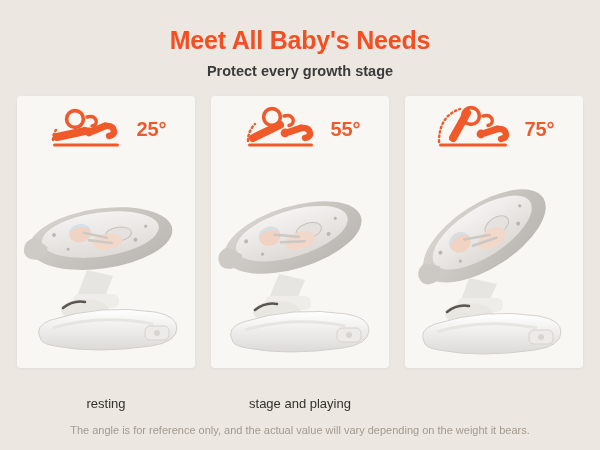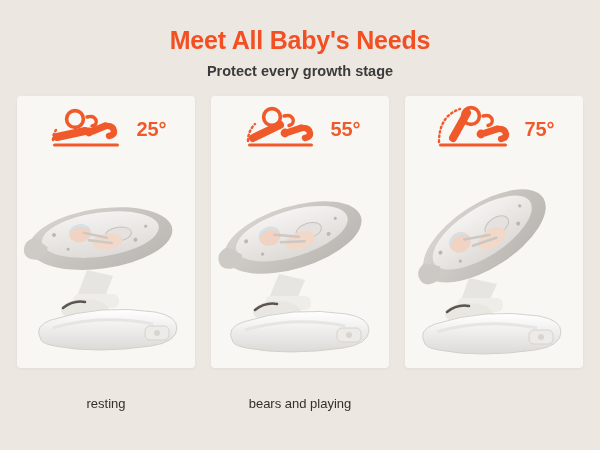--- a/index.html
+++ b/index.html
@@ -273,21 +273,21 @@
             <rect x="54" y="138" width="46" height="14" rx="6" fill="#efedea"></rect>
             <ellipse cx="66" cy="154" rx="24" ry="11" fill="#e9e7e2"></ellipse>
             <path d="M44 152 q10 -8 22 -6" fill="none" stroke="#5a5550" stroke-width="2.5" stroke-linecap="round"></path>
             <path d="M22 184 q-8 -14 10 -20 q50 -16 104 -8 q22 4 22 16 q0 14 -26 18 q-56 8 -96 0 q-12 -2 -14 -6z" fill="url(#baseG2)" stroke="#d3d0cc" stroke-width="1"></path>
             <path d="M34 172 q48 -14 100 -4" fill="none" stroke="#e7e5e2" stroke-width="3"></path>
             <rect x="126" y="170" width="24" height="14" rx="5" fill="#edebe8" stroke="#d6d3cf" stroke-width="1"></rect>
             <circle cx="138" cy="177" r="3" fill="#d8d5d1"></circle>
           </svg>
         </div>
       </div>
-      <div class="caption">bears and playing</div>
+      <div class="caption">stage and playing</div>
     </div>
 
     <div class="card-wrap">
       <div class="card">
         <div class="angle-row">
           <span class="angle-icon">
             <svg width="82" height="46" viewBox="0 0 82 46">
 
               <path d="M6 38 Q6 12 27 5" fill="none" stroke="#f05a2b" stroke-width="2.4" stroke-linecap="round" stroke-dasharray="1.6 3"></path>
 
@@ -352,14 +352,15 @@
             <path d="M32 174 q48 -14 100 -4" fill="none" stroke="#e7e5e2" stroke-width="3"></path>
             <rect x="124" y="172" width="24" height="14" rx="5" fill="#edebe8" stroke="#d6d3cf" stroke-width="1"></rect>
             <circle cx="136" cy="179" r="3" fill="#d8d5d1"></circle>
           </svg>
         </div>
       </div>
     </div>
 
   </div>
 
+  <div class="footnote">The angle is for reference only, and the actual value will vary depending on the weight it bears.</div>
 
 </div>
 
 </body></html>

